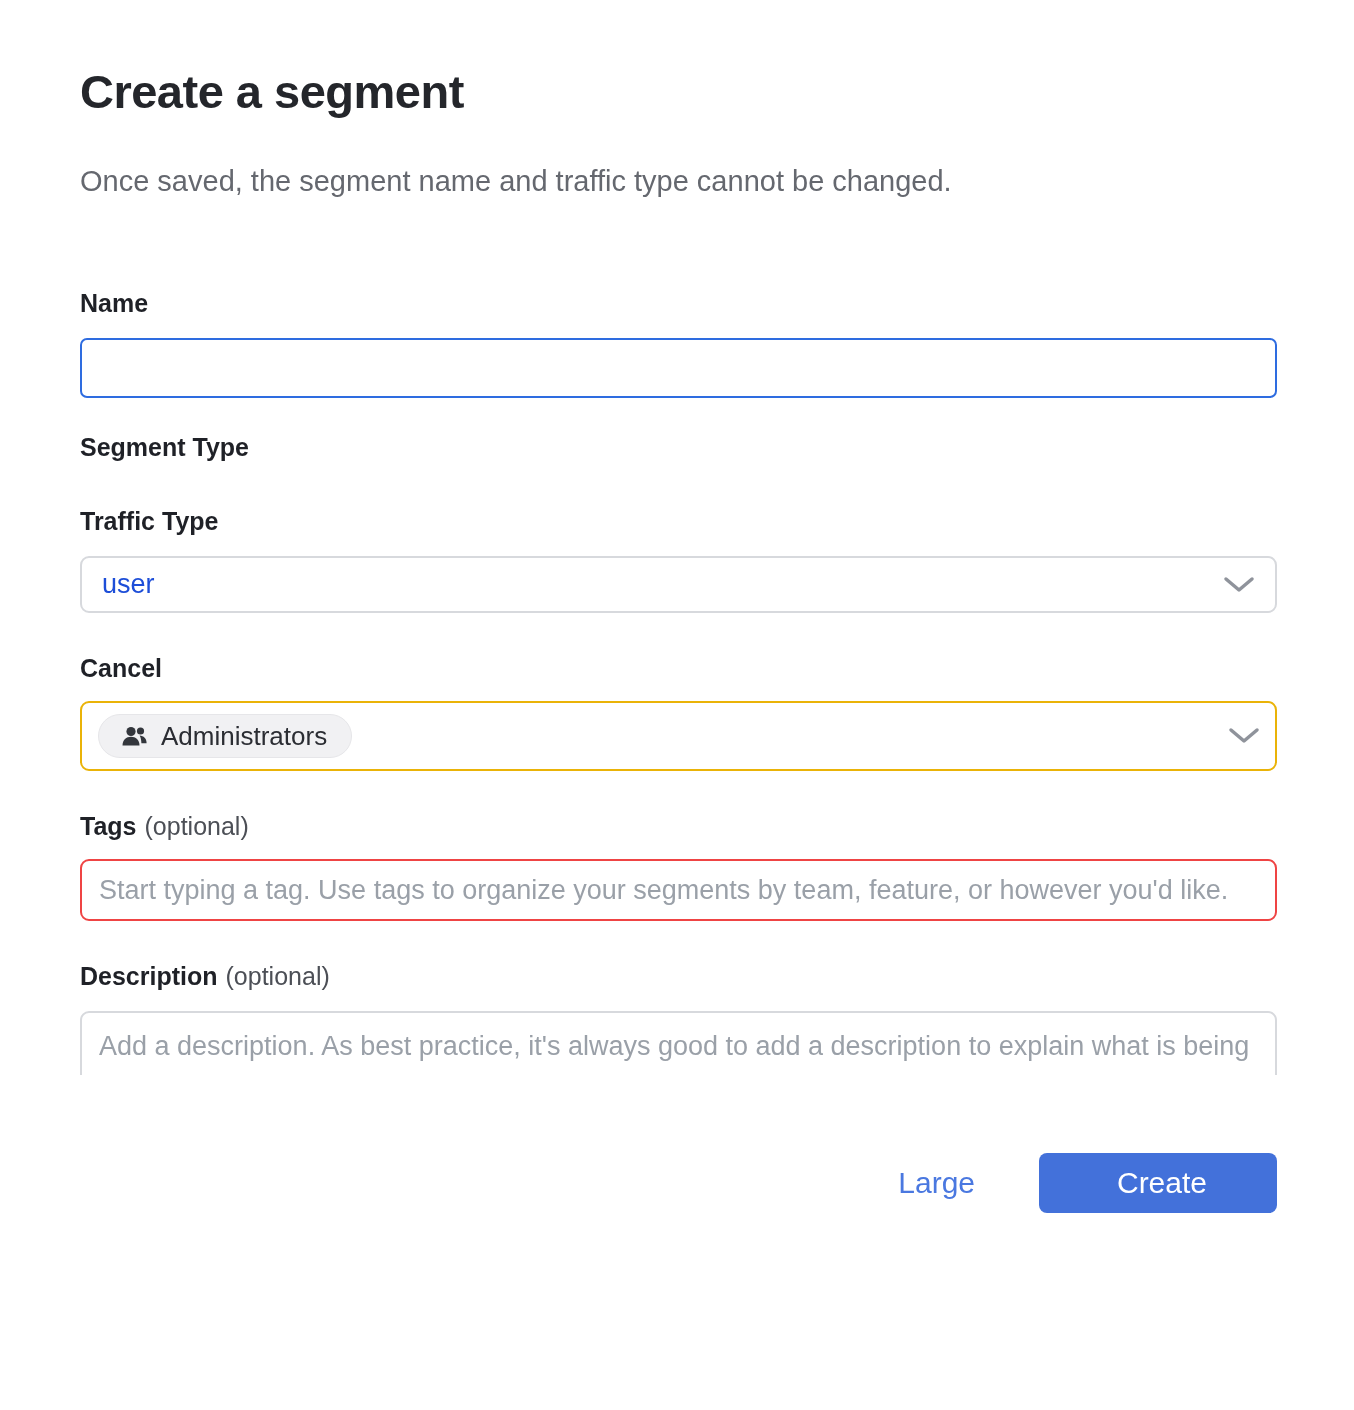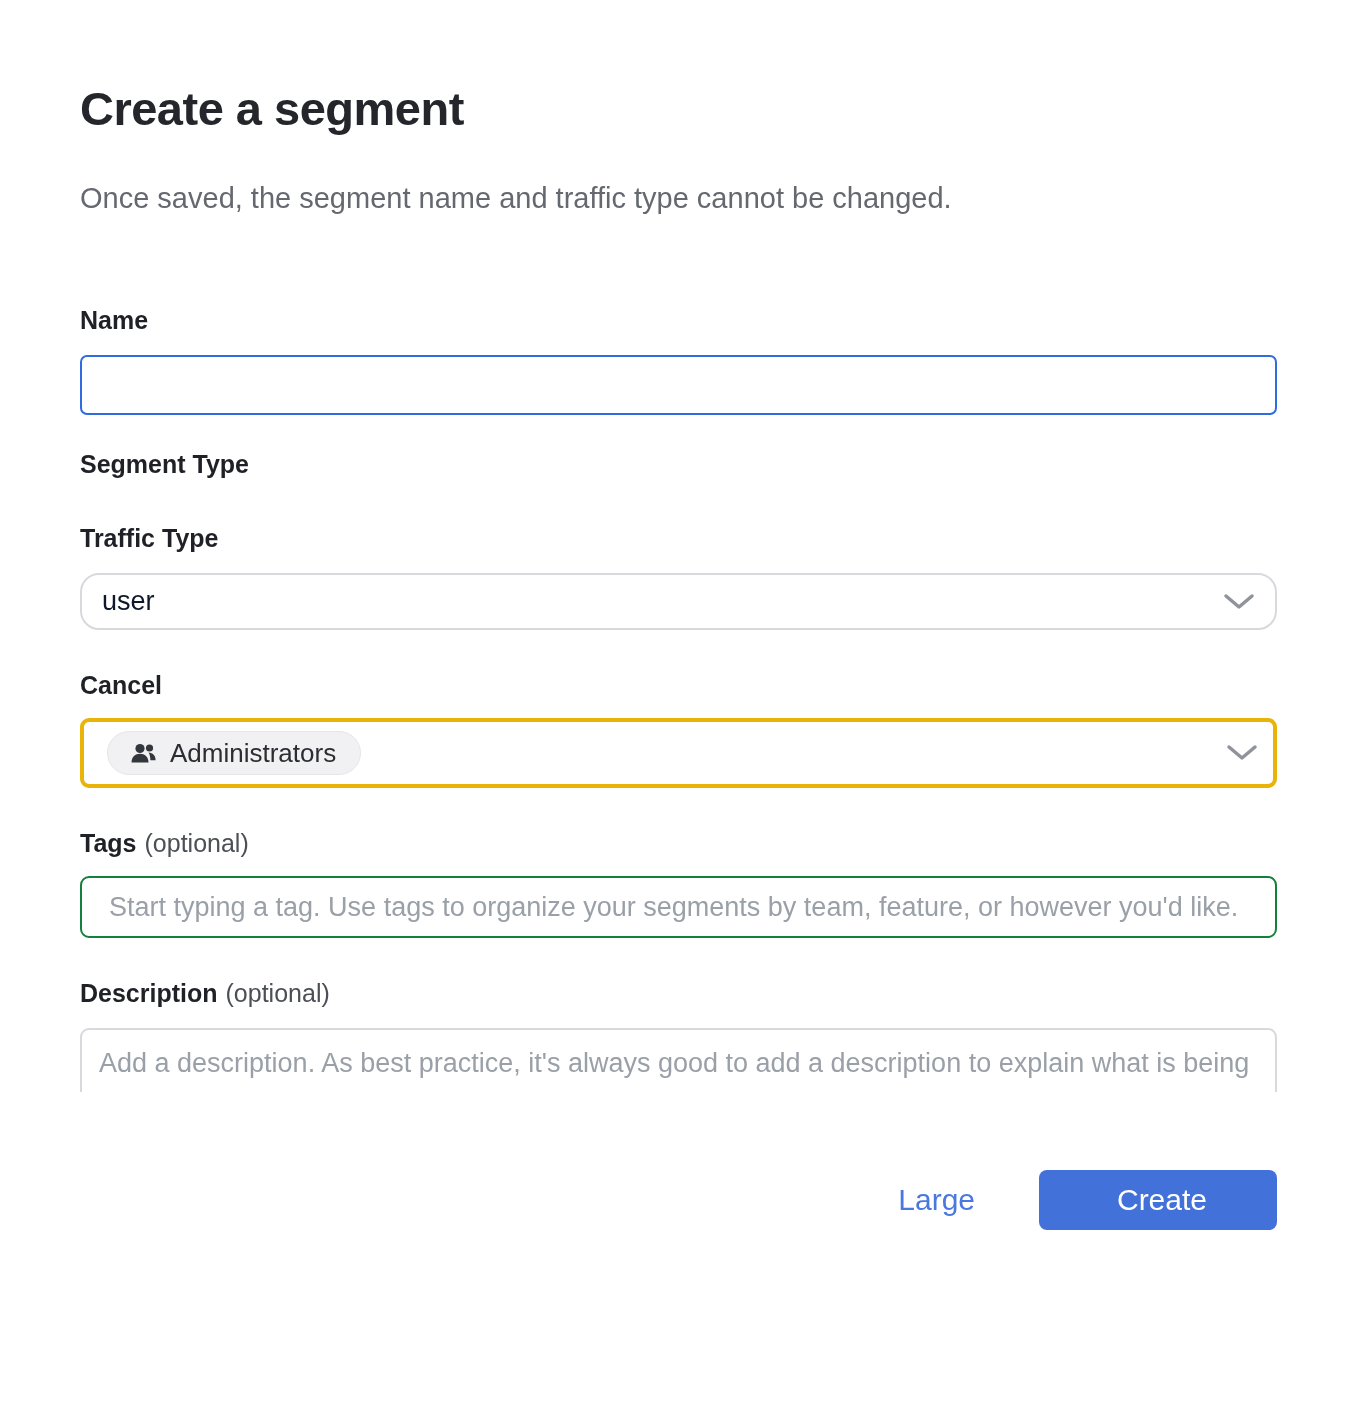--- a/index.html
+++ b/index.html
@@ -7,21 +7,21 @@
   body {
     width: 1354px;
     height: 1410px;
     font-family: "Liberation Sans", sans-serif;
     color: #24262b;
     overflow: hidden;
   }
   .page { padding: 0 77px 0 80px; }
 
   .dialog-title {
-    margin-top: 81px;
+    margin-top: 64px;
     font-size: 47px;
     font-weight: 700;
     letter-spacing: -0.5px;
     line-height: 56px;
     color: #24262b;
   }
   .dialog-subtitle {
     margin-top: 44px;
     font-size: 29px;
     line-height: 34px;
@@ -60,23 +60,23 @@
   .name-input {
     margin-top: 20px;
     height: 60px;
     border: 2px solid #2e6ce0;
     border-radius: 7px;
     padding: 0 18px;
   }
   .tags-input {
     margin-top: 18px;
     height: 62px;
-    border: 2px solid #15803d;
-    border-radius: 9px;
-    padding: 0 27px;
+    border: 2px solid #ef4444;
+    border-radius: 9px;
+    padding: 0 17px;
   }
   ::placeholder { color: #9aa0a8; opacity: 1; }
 
   .radio-group { margin-top: 12px; }
   .radio-row {
     display: flex;
     align-items: center;
     gap: 18px;
     height: 50px;
     font-size: 27px;
@@ -93,39 +93,39 @@
   }
   .radio-circle.checked {
     border: none;
     background: radial-gradient(circle at center, #ffffff 0 5.5px, #3b6edd 6px);
   }
 
   .select-box {
     margin-top: 20px;
     height: 57px;
     border: 2px solid #d7d9dd;
-    border-radius: 19px;
+    border-radius: 9px;
     display: flex;
     align-items: center;
     justify-content: space-between;
     padding: 0 20px;
     font-size: 27px;
-    color: #0f172a;
+    color: #1d4ed8;
     cursor: pointer;
     background: #fff;
   }
   .owners-box {
     margin-top: 18px;
     height: 70px;
-    border: 4px solid #eab308;
+    border: 2px solid #eab308;
     border-radius: 9px;
     display: flex;
     align-items: center;
     justify-content: space-between;
-    padding: 0 15px 0 23px;
+    padding: 0 15px 0 16px;
     cursor: pointer;
     background: #fff;
   }
   .chip {
     display: inline-flex;
     align-items: center;
     gap: 13px;
     height: 44px;
     padding: 0 24px 0 22px;
     background: #f1f1f3;

